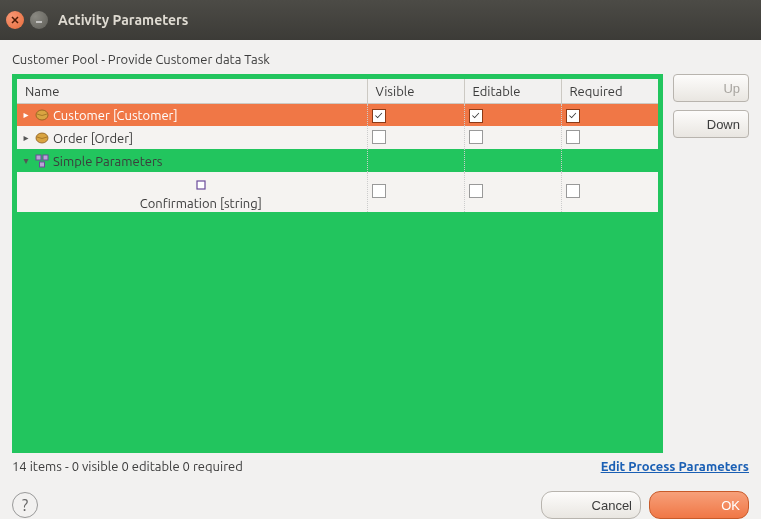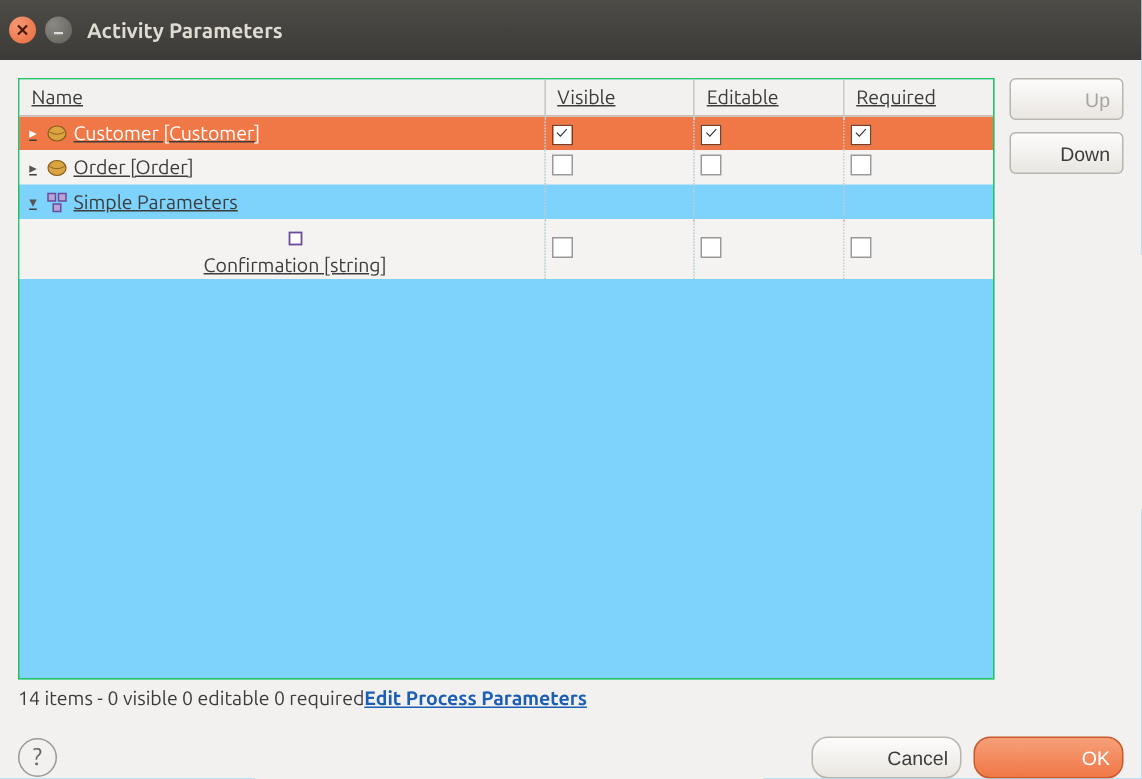--- a/index.html
+++ b/index.html
@@ -55,26 +55,25 @@
       color: #3c3c3c;
     }
     .main-row {
       display: flex;
       gap: 10px;
       flex: 1;
       min-height: 0;
     }
     .table-wrap {
       flex: 1;
-      border: 1px solid #22c55e;
-      background: #7dd3fc;
+      border: 5px solid #22c55e;
+      background: #22c55e;
       display: flex;
       flex-direction: column;
       min-height: 0;
-      text-decoration: underline;
     }
     table {
       width: 100%;
       border-collapse: collapse;
       table-layout: fixed;
     }
     thead th {
       text-align: left;
       padding: 4px 8px;
       background: #f2f1f0;
@@ -149,20 +148,21 @@
       color: #a8a5a0;
       cursor: default;
     }
     .btn-primary {
       background: linear-gradient(to bottom, #f7a07a, #f07746);
       border-color: #c85a2a;
       color: #fff;
     }
     .status-row {
       display: flex;
+      justify-content: space-between;
       margin-top: 6px;
       align-items: center;
     }
     .status-text { color: #3c3c3c; }
     .link {
       color: #1a5fb4;
       text-decoration: underline;
       cursor: pointer;
       font-weight: bold;
     }
@@ -206,20 +206,21 @@
   </div>
   <div class="win-btn win-min">
     <svg width="8" height="8" viewBox="0 0 8 8">
         <path d="M1 6 L7 6" stroke="#ddd" stroke-width="1.5"></path>
       </svg>
   </div>
   <span class="win-title">Activity Parameters</span>
 </div>
 
 <div class="content">
+  <div class="subtitle">Customer Pool  - Provide Customer data Task</div>
 
   <div class="main-row">
     <div class="table-wrap">
       <table>
         <colgroup>
           <col class="col-name">
           <col class="col-check">
           <col class="col-check">
           <col class="col-check">
         </colgroup>

